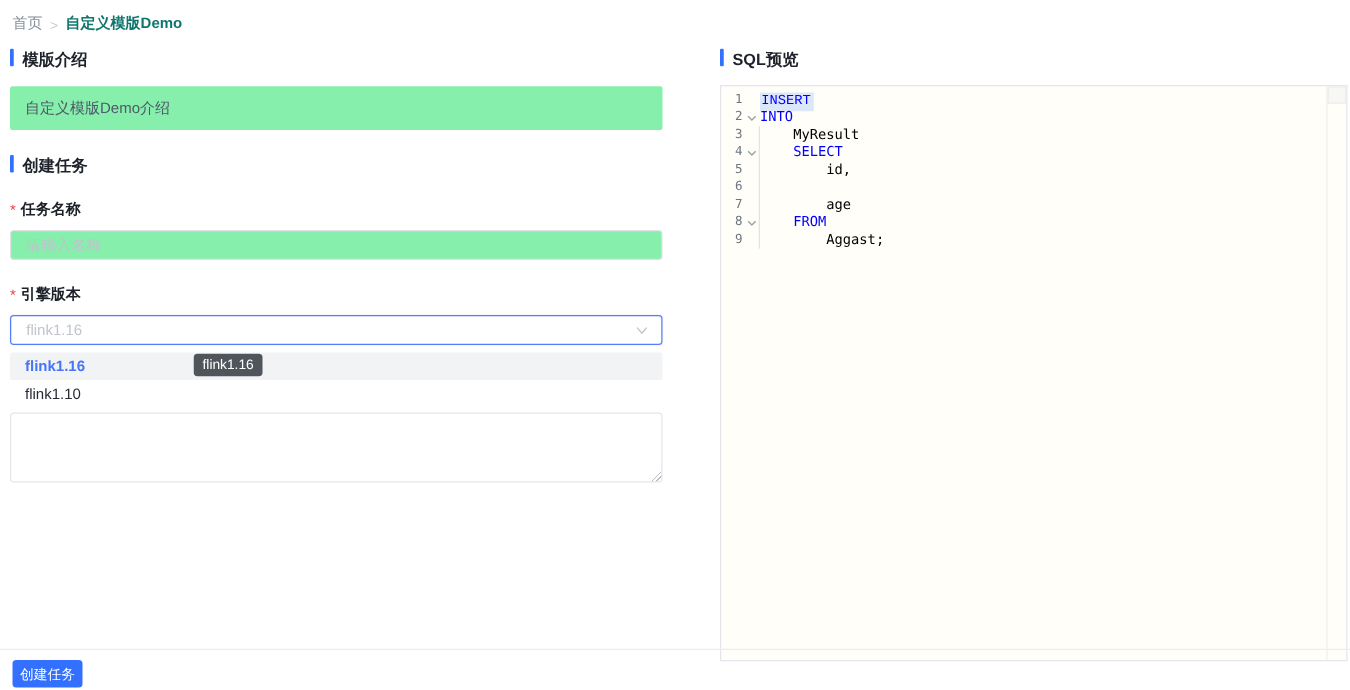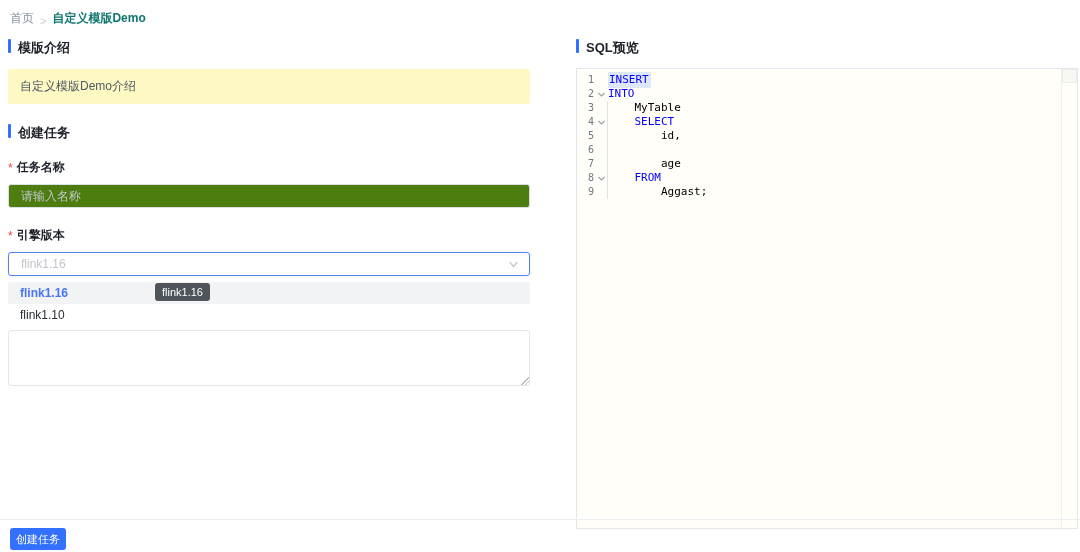--- a/index.html
+++ b/index.html
@@ -21,29 +21,29 @@
   .bc-home{color:#86909c;cursor:pointer;}
   .bc-sep{color:#c9cdd4;font-size:11px;}
   .bc-current{color:#0f766e;font-weight:600;}
   .content{display:flex;padding:12px 0 0 8px;gap:26px;}
   .left-col{width:522px;flex-shrink:0;}
   .right-col{width:522px;flex-shrink:0;padding-left:20px;}
   .section-header{display:flex;gap:7px;height:16px;}
   .accent-bar{width:3px;height:14px;background:var(--accent);border-radius:1px;}
   .section-title{font-weight:bold;font-size:13px;color:#1d2129;}
   .intro-box{
-    margin-top:14px;height:35px;background:#fef9c3;border-radius:2px;
+    margin-top:14px;height:35px;background:#86efac;border-radius:2px;
     display:flex;align-items:center;padding:0 12px;color:#4e5969;font-size:12px;
   }
   .form-header{margin-top:20px;}
   .field-label{margin-top:19px;display:flex;align-items:center;font-weight:600;font-size:12px;color:#1d2129;}
   .req{color:var(--red);margin-right:4px;font-weight:normal;}
   .text-input{
     margin-top:8px;width:100%;height:24px;border:1px solid #dde0e6;border-radius:3px;
-    padding:0 12px;font-size:12px;color:#1d2129;outline:none;background:#4d7c0f;
+    padding:0 12px;font-size:12px;color:#1d2129;outline:none;background:#86efac;
     font-family:"Liberation Sans","DejaVu Sans",sans-serif;
   }
   .text-input::placeholder{color:#bfc4cc;}
   .select-box{
     margin-top:8px;width:100%;height:24px;border:1px solid #5580f5;border-radius:3px;
     display:flex;align-items:center;justify-content:space-between;padding:0 10px 0 12px;
     background:#fff;cursor:pointer;box-shadow:0 0 0 1px rgba(85,128,245,0.06);
   }
   .select-value{color:#c0c4cc;font-size:12px;}
   .dropdown{margin-top:6px;position:relative;}
@@ -71,21 +71,21 @@
   .editor{
     margin-top:13px;height:461px;border:1px solid #e5e6eb;background:#fffef8;
     position:relative;font-family:"DejaVu Sans Mono","Liberation Mono",monospace;
     font-size:11px;padding-top:4px;overflow:hidden;
   }
   .code-row{display:flex;height:14px;line-height:14px;align-items:center;}
   .ln{width:17px;text-align:right;color:#6e7681;flex-shrink:0;font-size:10px;}
   .fold{width:14px;flex-shrink:0;display:flex;align-items:center;justify-content:center;color:#9aa0a6;}
   .code{white-space:pre;color:#000;}
   .kw{color:var(--kw);}
-  .tok-sel{background:var(--sel);padding:1px 2px 2px 1px;}
+  .tok-sel{background:var(--sel);padding:1px 2px 2px 1px;font-family:Liberation Mono, monospace;}
   .indent-guide{position:absolute;left:30px;top:32px;height:98px;width:1px;background:#e3e3e0;}
   .overview-line{position:absolute;top:0;bottom:0;right:15px;width:1px;background:#efefec;}
   .overview-slider{position:absolute;top:0;right:0;width:15px;height:14px;background:#f7f7f4;border:1px solid #ececea;}
   .footer-divider{position:absolute;left:0;right:0;top:519px;border-top:1px solid #ebedf0;}
   .primary-btn{
     position:absolute;left:10px;top:528px;height:22px;padding:0 6px;min-width:52px;
     background:var(--accent);color:#fff;border:none;border-radius:3px;font-size:11px;
     display:flex;align-items:center;justify-content:center;cursor:pointer;
     font-family:"Liberation Sans","DejaVu Sans",sans-serif;
   }
@@ -164,21 +164,21 @@
           <span class="fold">
             <svg width="9" height="9" viewBox="0 0 9 9">
               <path d="M1.5 3 L4.5 6 L7.5 3" stroke="#9aa0a6" stroke-width="1.1" fill="none"></path>
             </svg>
           </span>
           <span class="code"><span class="kw">INTO</span></span>
         </div>
         <div class="code-row">
           <span class="ln">3</span>
           <span class="fold"></span>
-          <span class="code">    <span>MyTable</span></span>
+          <span class="code">    <span>MyResult</span></span>
         </div>
         <div class="code-row">
           <span class="ln">4</span>
           <span class="fold">
             <svg width="9" height="9" viewBox="0 0 9 9">
               <path d="M1.5 3 L4.5 6 L7.5 3" stroke="#9aa0a6" stroke-width="1.1" fill="none"></path>
             </svg>
           </span>
           <span class="code">    <span class="kw">SELECT</span></span>
         </div>

